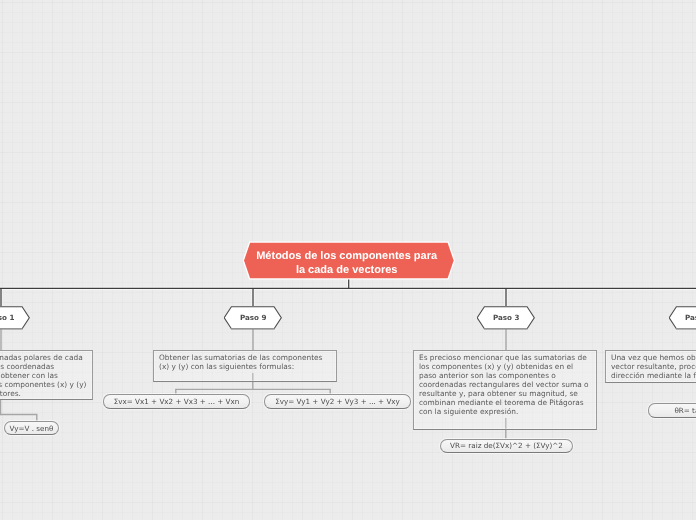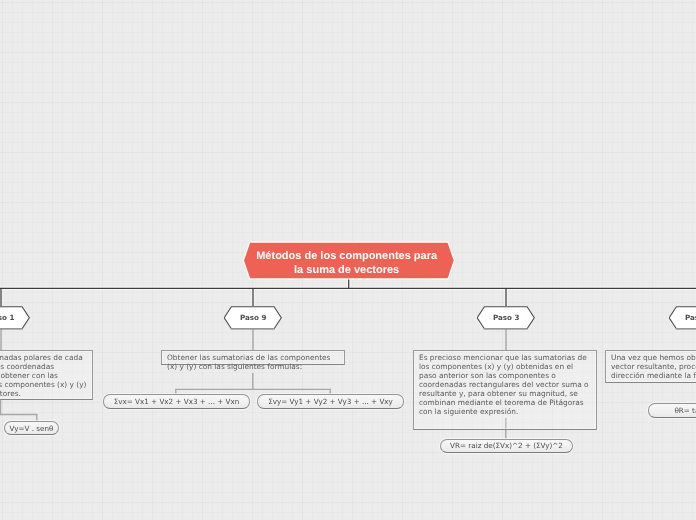--- a/index.html
+++ b/index.html
@@ -86,21 +86,21 @@
     </g>
   </svg>
 
   <div class="node root">
     <svg width="216" height="44">
       <polygon points="9.1,3.7 206.6,3.7 212.7,21.5 206.6,39.3 9.1,39.3 3.0,21.5" fill="#ee6255" stroke="#ffffff" stroke-width="2.6" paint-order="stroke fill"></polygon>
     </svg>
     <div class="label">
       <div>
         <div>Métodos de los componentes para</div>
-        <div>la suma de vectores</div>
+        <div>la cada de vectores</div>
       </div>
     </div>
   </div>
 
   <div class="node step" style="left:-27.75px">
     <svg width="58" height="24">
       <polygon points="7.4,0.7 50.1,0.7 57.3,11.7 50.1,22.7 7.4,22.7 0.2,11.7" fill="#ffffff"></polygon>
       <path d="M0.2,11.7 L7.4,0.7 H50.1 L57.3,11.7 L50.1,22.7 H7.4 Z" fill="none" stroke="#4d4d4d" stroke-width="1.1"></path>
       <path d="M6.9,22.8 H50.6" fill="none" stroke="#a0a0a0" stroke-width="1.3"></path>
     </svg>
@@ -125,23 +125,23 @@
   <div class="node step" style="left:669.25px">
     <svg width="58" height="24">
       <polygon points="7.4,0.7 50.1,0.7 57.3,11.7 50.1,22.7 7.4,22.7 0.2,11.7" fill="#ffffff"></polygon>
       <path d="M0.2,11.7 L7.4,0.7 H50.1 L57.3,11.7 L50.1,22.7 H7.4 Z" fill="none" stroke="#4d4d4d" stroke-width="1.1"></path>
       <path d="M6.9,22.8 H50.6" fill="none" stroke="#a0a0a0" stroke-width="1.3"></path>
     </svg>
     <div class="label">Paso 4</div>
   </div>
 
   <div class="node desc" style="left:-91.5px;top:350px;width:184px;height:50px">Transformar las coordenadas polares de cada vector a sus respectivas coordenadas rectangulares, y poder obtener con las siguientes formulas, las componentes (x) y (y) de cada uno de los vectores.</div>
-  <div class="node desc" style="left:161px;top:350px;width:184px;height:15px">Obtener las sumatorias de las componentes (x) y (y) con las siguientes formulas:</div>
+  <div class="node desc" style="left:153px;top:350px;width:184px;height:32px">Obtener las sumatorias de las componentes (x) y (y) con las siguientes formulas:</div>
   <div class="node desc" style="left:413px;top:350px;width:184px;height:80px">Es precioso mencionar que las sumatorias de los componentes (x) y (y) obtenidas en el paso anterior son las componentes o coordenadas rectangulares del vector suma o resultante y, para obtener su magnitud, se combinan mediante el teorema de Pitágoras con la siguiente expresión.</div>
   <div class="node desc" style="left:605px;top:350px;width:184px;height:33px">Una vez que hemos obtenido la magnitud del vector resultante, procedemos a calcular su dirección mediante la formula siguiente:</div>
 
   <div class="node pill" style="left:4px;top:421px;width:55px;height:14px">Vy=V . senθ</div>
   <div class="node pill" style="left:103px;top:394px;width:147px;height:15px">Σvx= Vx1 + Vx2 + Vx3 + ... + Vxn</div>
-  <div class="node pill" style="left:257px;top:394px;width:147px;height:15px">Σvy= Vy1 + Vy2 + Vy3 + ... + Vxy</div>
+  <div class="node pill" style="left:264px;top:394px;width:147px;height:15px">Σvy= Vy1 + Vy2 + Vy3 + ... + Vxy</div>
   <div class="node pill" style="left:440px;top:438.5px;width:133px;height:14.5px">VR= raiz de(ΣVx)^2 + (ΣVy)^2</div>
   <div class="node pill" style="left:648px;top:403px;width:133px;height:15px">θR= tan^-1 (ΣVy/ΣVx)</div>
 
 </div>
 
 </body></html>

